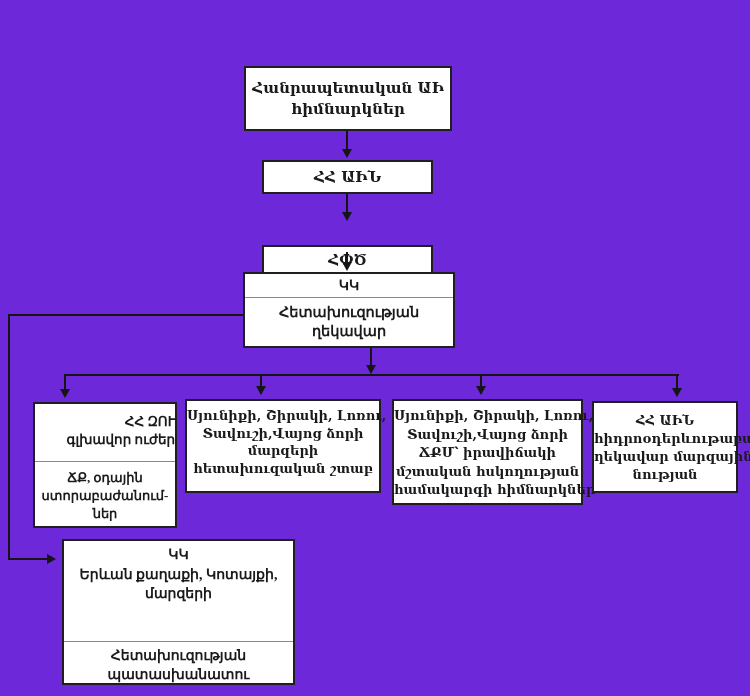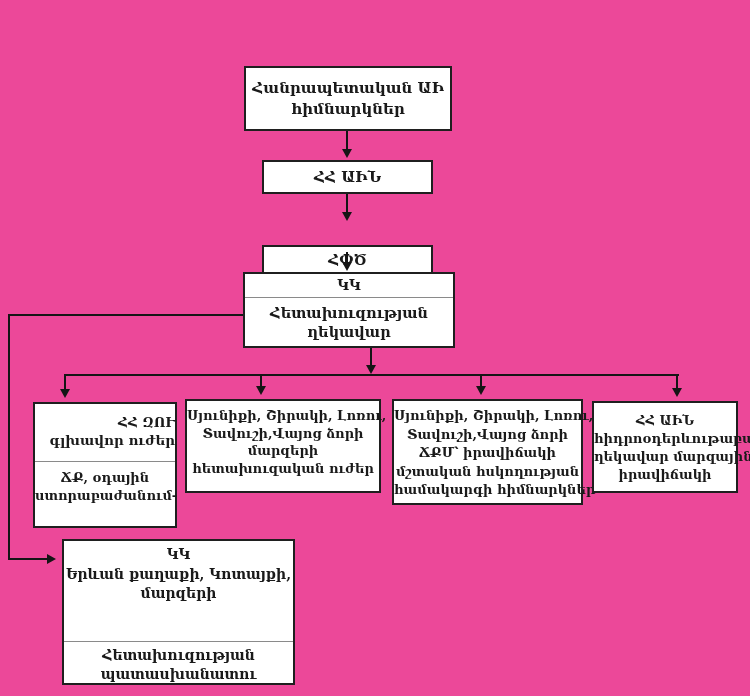--- a/index.html
+++ b/index.html
@@ -4,34 +4,34 @@
 <style>
   html, body {
     margin: 0;
     padding: 0;
     background: #ffffff;
   }
   #canvas {
     position: relative;
     width: 750px;
     height: 696px;
-    background: #ec4899;
+    background: #6d28d9;
     font-family: "DejaVu Serif", "DejaVu Sans", serif;
     color: #1a1a1a;
     overflow: hidden;
   }
   .box {
     position: absolute;
     border: 2px solid #1f1f1f;
     background: #ffffff;
     box-sizing: border-box;
     text-align: center;
     font-weight: bold;
   }
-  .box .sect { box-sizing: border-box; }
+  .box .sect { box-sizing: border-box; font-family: Liberation Serif, serif; }
   .divider {
     border-top: 1px solid #8a8a8a;
     height: 0;
   }
   .ln { white-space: nowrap; }
   .conn {
     position: absolute;
     background: #151515;
   }
   .arr-down {
@@ -121,43 +121,44 @@
 
   <div class="box" style="left:33px; top:402px; width:144px; height:126px;">
     <div class="sect n-gs-top" style="height:57px;text-align:right;">
       <div class="ln">ՀՀ ԶՈՒ</div>
       <div class="ln">գլխավոր ուժեր</div>
     </div>
     <div class="divider"></div>
     <div class="sect n-gs-bot">
       <div class="ln">ՃՔ, օդային</div>
       <div class="ln">ստորաբաժանում-</div>
+      <div class="ln">ներ</div>
     </div>
   </div>
 
   <div class="box n-recon" style="left:185px; top:399px; width:196px; height:94px;">
     <div class="ln">Սյունիքի, Շիրակի, Լոռու,</div>
     <div class="ln">Տավուշի,Վայոց ձորի</div>
     <div class="ln">մարզերի</div>
-    <div class="ln">հետախուզական ուժեր</div>
+    <div class="ln">հետախուզական շտաբ</div>
   </div>
 
   <div class="box n-monitor" style="left:392px; top:399px; width:191px; height:106px;">
     <div class="ln">Սյունիքի, Շիրակի, Լոռու,</div>
     <div class="ln">Տավուշի,Վայոց ձորի</div>
     <div class="ln">ՃՔՄ՝ իրավիճակի</div>
     <div class="ln">մշտական հսկողության</div>
     <div class="ln">համակարգի հիմնարկներ</div>
   </div>
 
   <div class="box n-hydromet" style="left:592px; top:401px; width:146px; height:92px;">
     <div class="ln">ՀՀ ԱԻՆ</div>
     <div class="ln">հիդրոօդերևութաբա-</div>
     <div class="ln">ղեկավար մարզային</div>
-    <div class="ln">իրավիճակի</div>
+    <div class="ln">նության</div>
   </div>
 
   <div class="box" style="left:62px; top:539px; width:233px; height:146px;">
     <div class="sect n-kkr-top" style="height:100px;">
       <div class="ln">ԿԿ</div>
       <div class="ln">Երևան քաղաքի, Կոտայքի,</div>
       <div class="ln">մարզերի</div>
     </div>
     <div class="divider"></div>
     <div class="sect n-kkr-bot">

